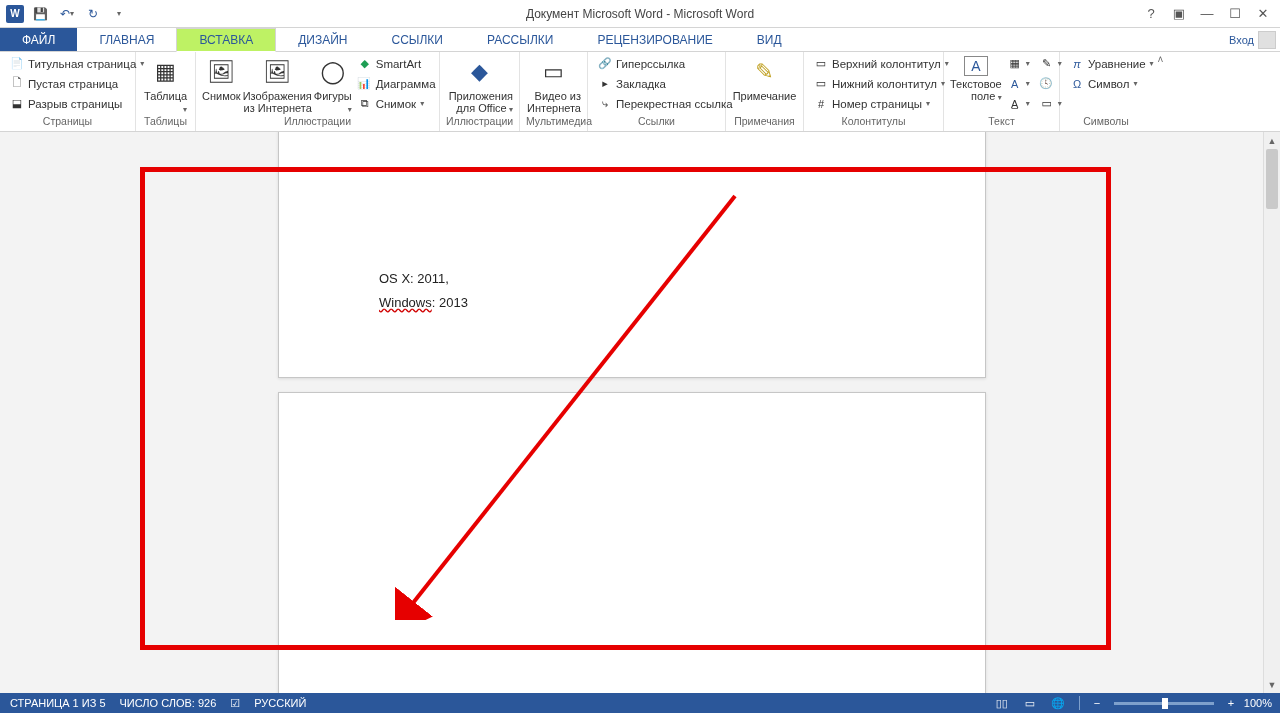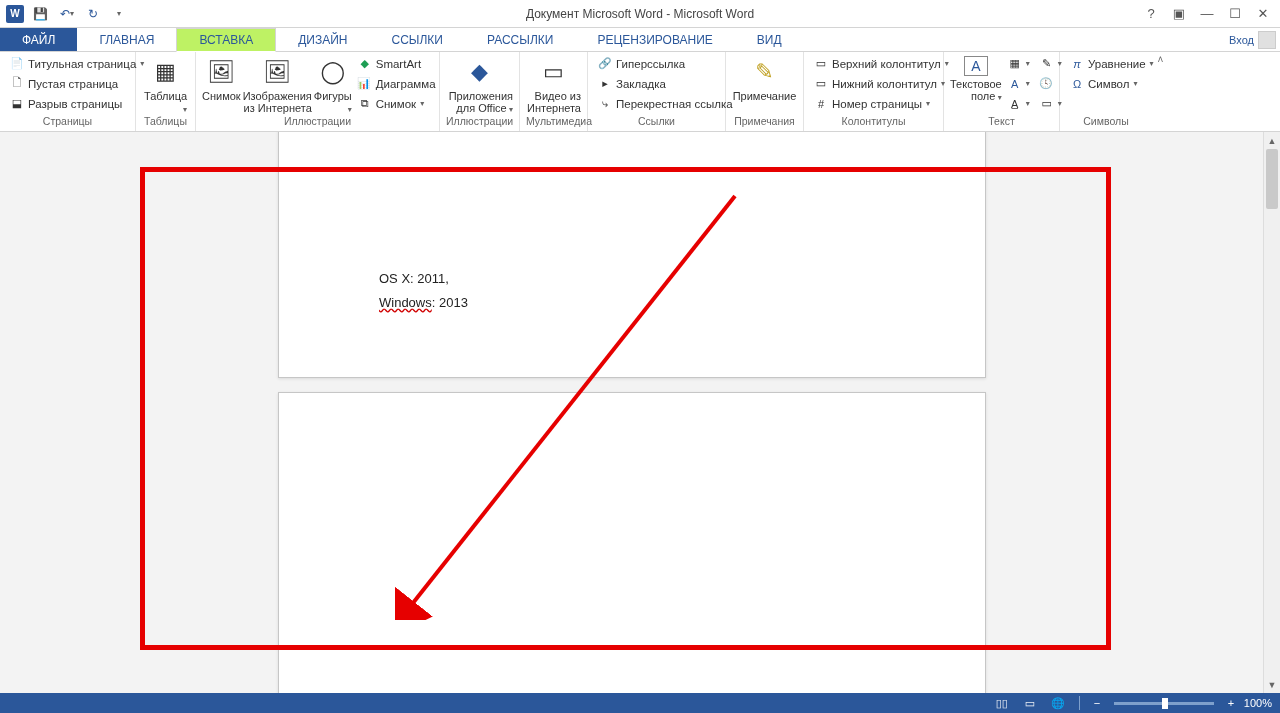--- a/index.html
+++ b/index.html
@@ -330,20 +330,26 @@
     </svg>
   </div>
   <div class="vscroll">
     <div class="up">▲</div>
     <div class="thumb"></div>
     <div class="dn" style="position:absolute;bottom:0;width:100%">▼</div>
   </div>
 </div>
 
 <div class="status">
+  <div class="status-left">
+    <span>СТРАНИЦА 1 ИЗ 5</span>
+    <span>ЧИСЛО СЛОВ: 926</span>
+    <span>☑</span>
+    <span>РУССКИЙ</span>
+  </div>
   <div class="status-right">
     <div class="view-btn">▯▯</div>
     <div class="view-btn">▭</div>
     <div class="view-btn">🌐</div>
     <div class="sep"></div>
     <div class="zm-btn">−</div>
     <div class="zoom-track">
         <div class="zoom-knob"></div>
       </div>
     <div class="zm-btn">+</div>

